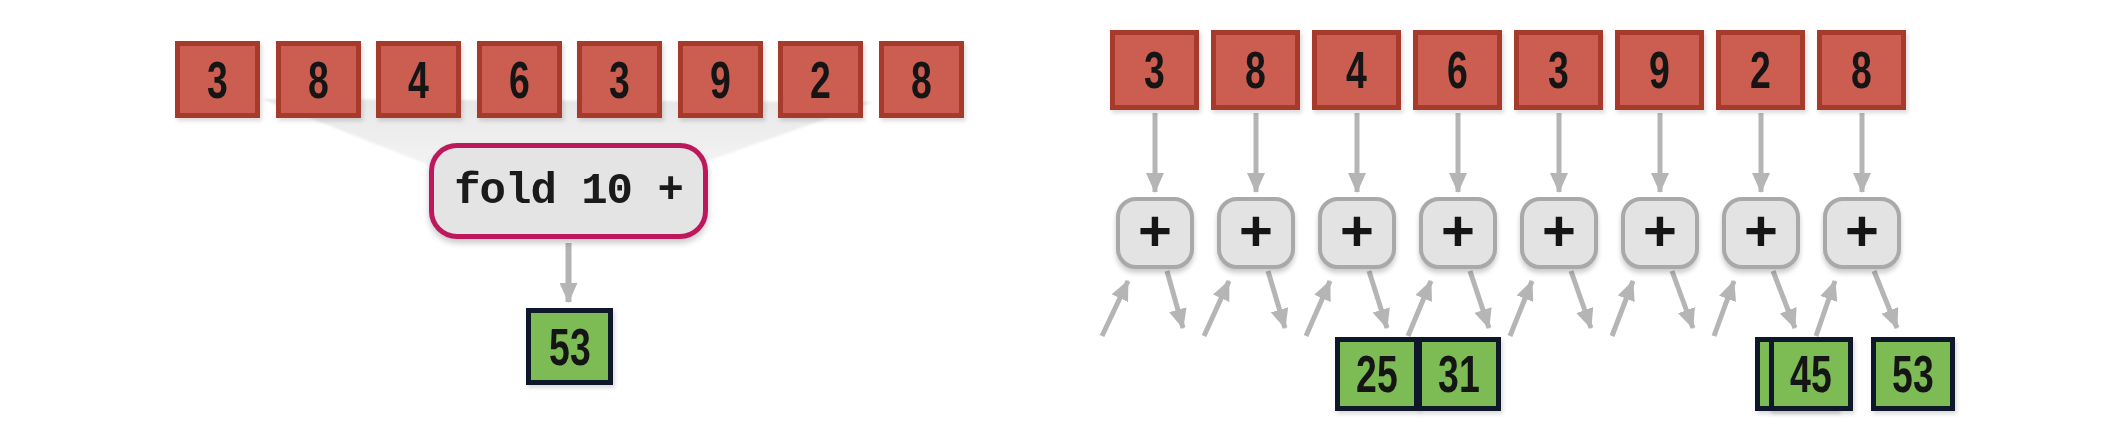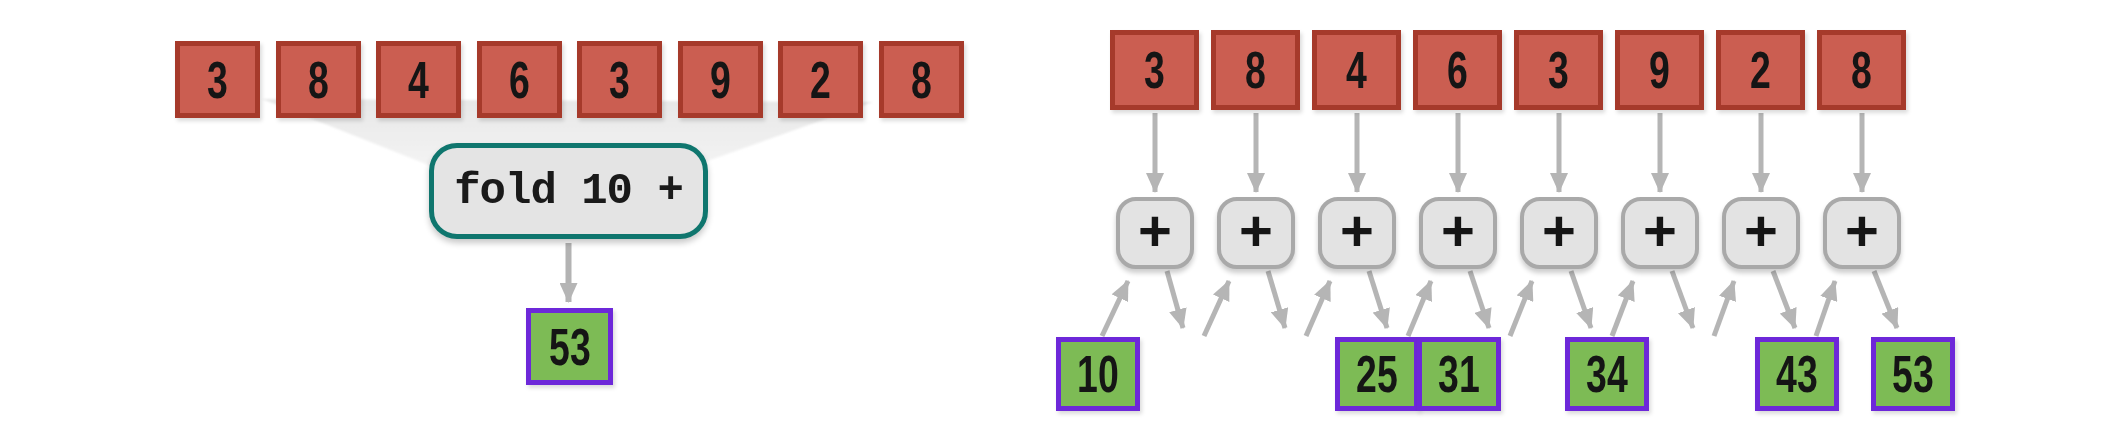--- a/index.html
+++ b/index.html
@@ -34,32 +34,32 @@
     border: 5px solid #a63a2b;
     box-shadow: 2px 3px 4px rgba(0,0,0,0.14);
   }
   .red-l { top: 41px;  width: 85px; height: 77px; }
   .red-r { top: 30px;  width: 89px; height: 80px; }
   .red-l .num, .red-r .num { font-size: 52px; }
 
   
   .green-l, .green-r {
     background: #7dbb55;
-    border: 5px solid #6d28d9;
+    border: 5px solid #0f172a;
     box-shadow: 2px 3px 4px rgba(0,0,0,0.14);
   }
   .green-l { top: 308px; width: 87px; height: 77px; }
   .green-r { top: 337px; width: 84px; height: 74px; }
   .green-l .num, .green-r .num { font-size: 52px; }
 
   
   .foldbox {
     left: 429px; top: 143px; width: 279px; height: 96px;
     background: #e4e4e4;
-    border: 5px solid #0f766e;
+    border: 5px solid #be185d;
     border-radius: 28px;
     box-shadow: 0 4px 6px rgba(0,0,0,0.22);
   }
   .fold-label {
     font-family: "Liberation Mono", "DejaVu Sans Mono", monospace;
     font-weight: bold;
     font-size: 44px;
     letter-spacing: -1px;
     color: #1a1a1a;
     line-height: 1;
@@ -211,32 +211,29 @@
   <div class="box plus" style="left:1621px">
       <span class="plus-sym">+</span>
     </div>
   <div class="box plus" style="left:1722px">
       <span class="plus-sym">+</span>
     </div>
   <div class="box plus" style="left:1823px">
       <span class="plus-sym">+</span>
     </div>
 
-  <div class="box green-r" style="left:1056px">
-      <span class="num">10</span>
-    </div>
   <div class="box green-r" style="left:1335px">
       <span class="num">25</span>
     </div>
   <div class="box green-r" style="left:1417px">
       <span class="num">31</span>
     </div>
-  <div class="box green-r" style="left:1565px">
-      <span class="num">34</span>
-    </div>
   <div class="box green-r" style="left:1755px">
       <span class="num">43</span>
     </div>
+  <div class="box green-r" style="left:1769px">
+      <span class="num">45</span>
+    </div>
   <div class="box green-r" style="left:1871px">
       <span class="num">53</span>
     </div>
 
 </div>
 
 </body></html>

